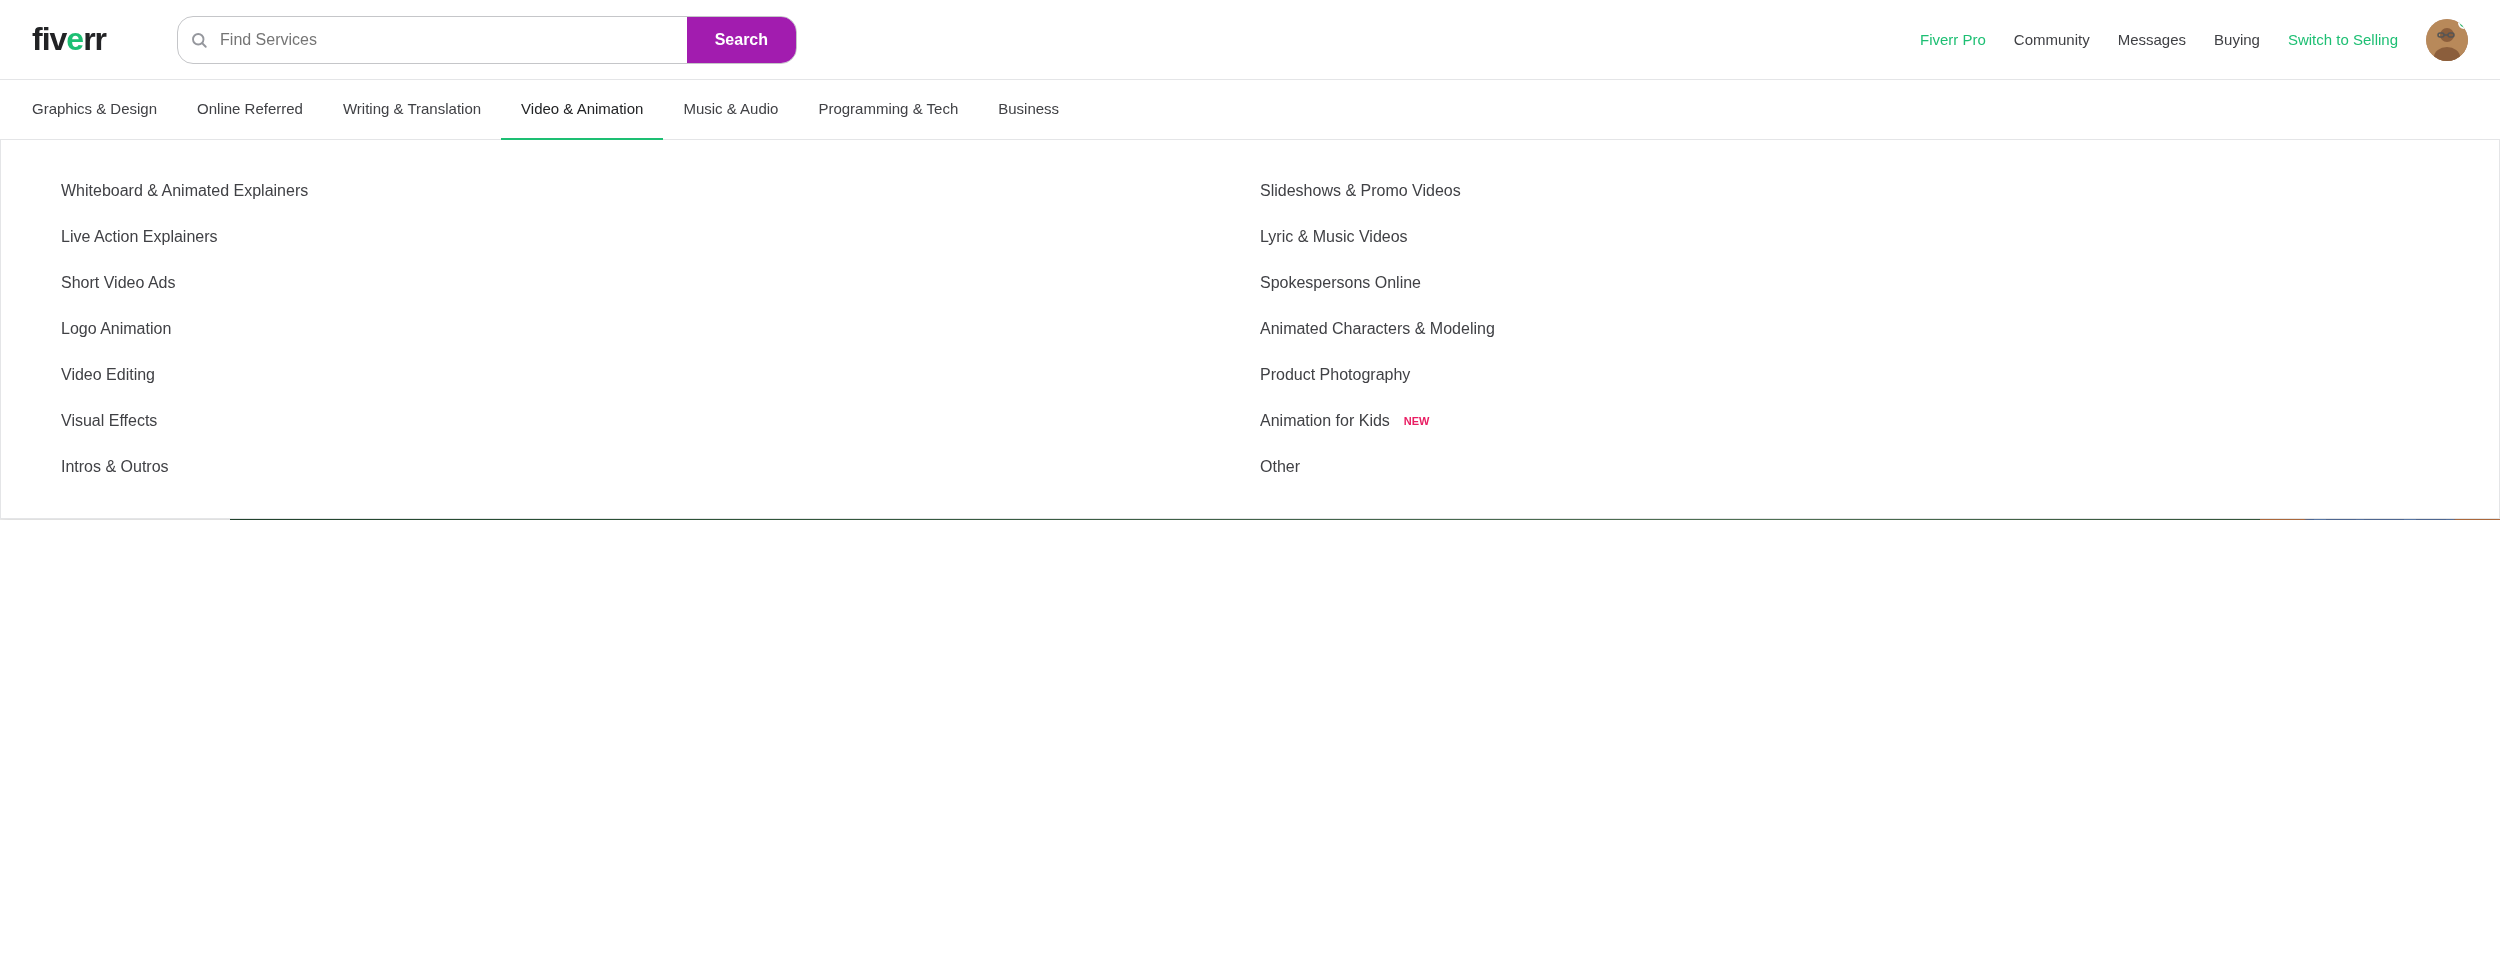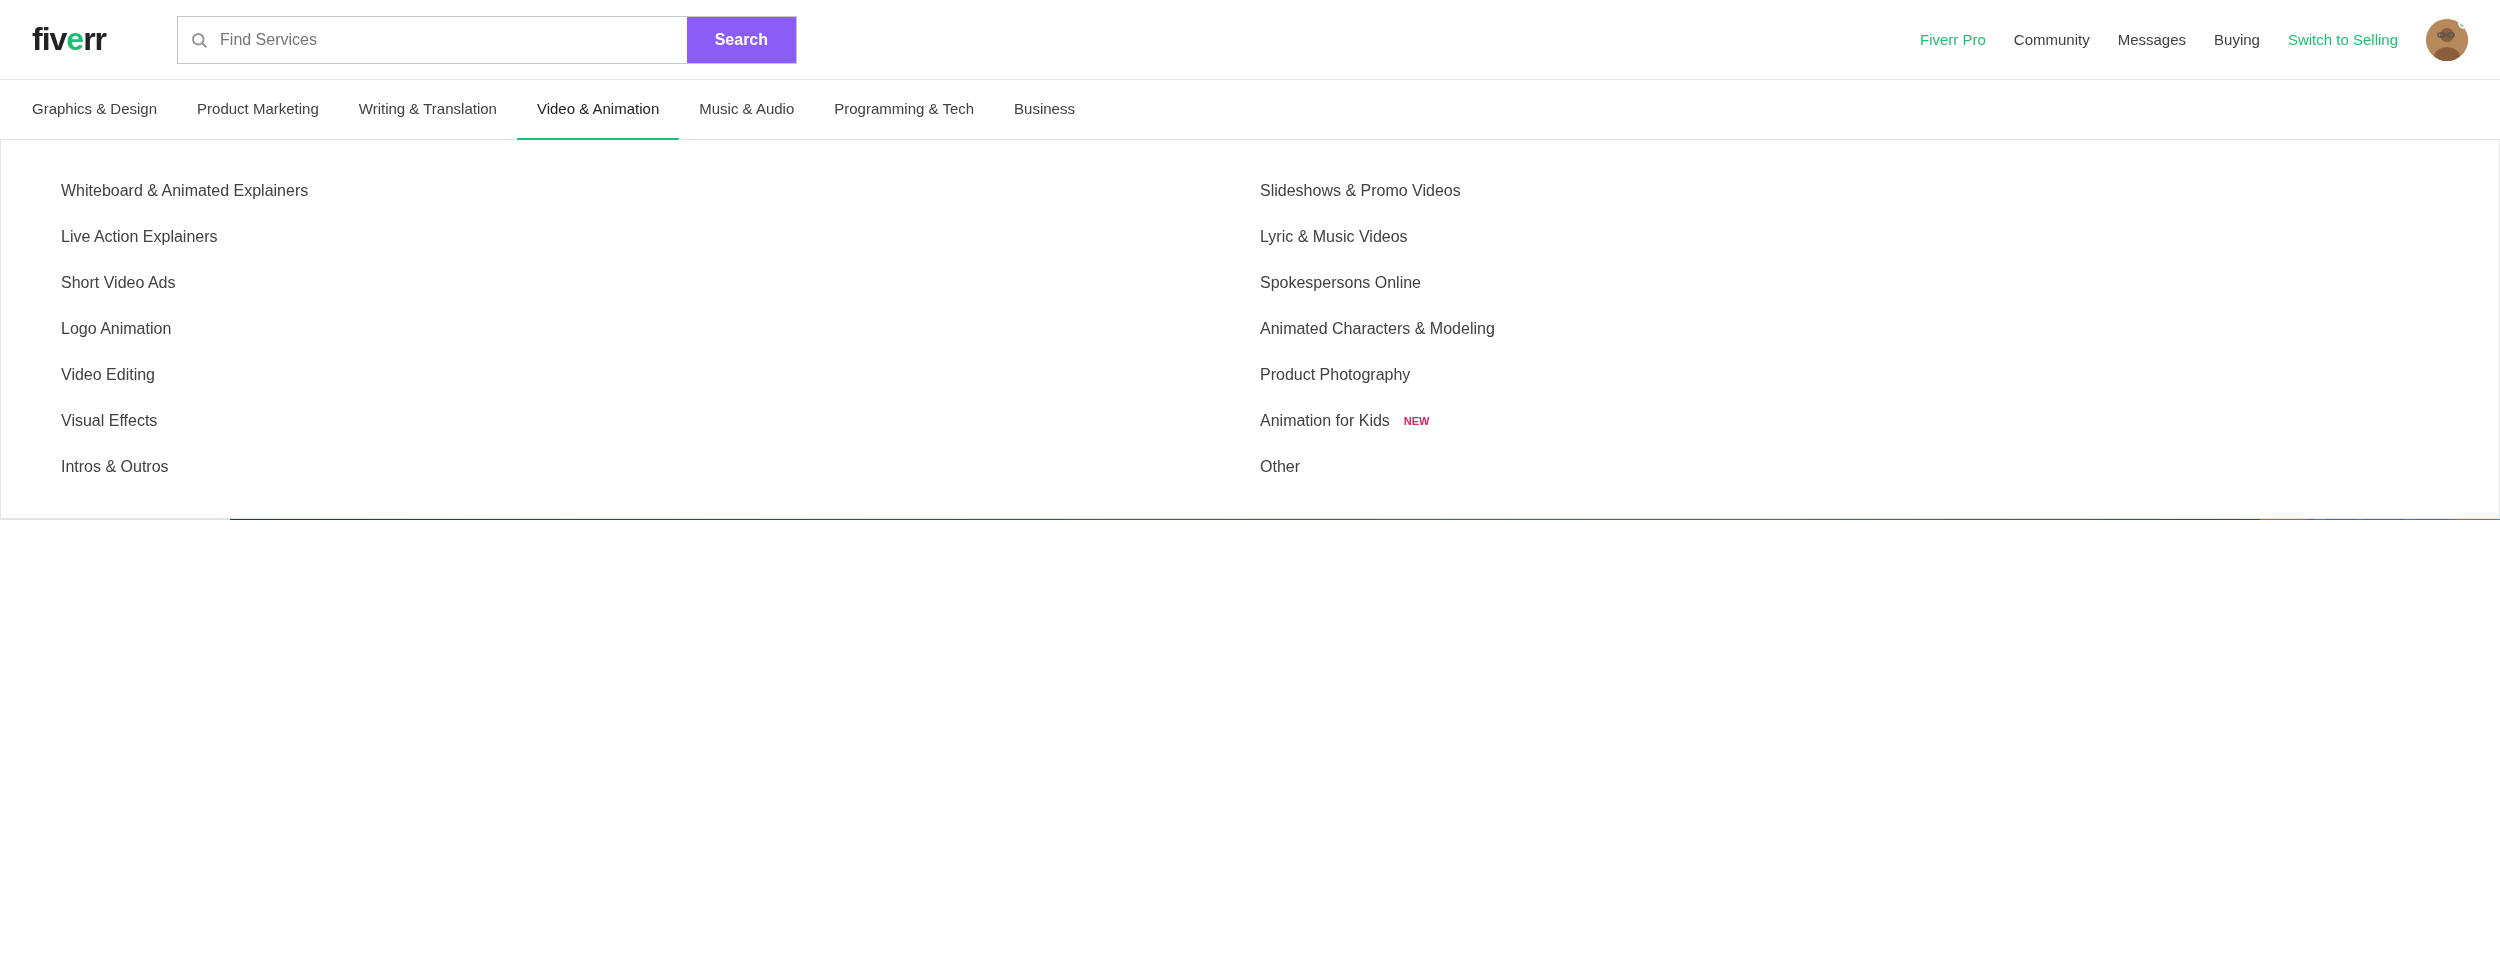--- a/index.html
+++ b/index.html
@@ -25,41 +25,41 @@
       margin-right: 28px;
       flex-shrink: 0;
     }
     .logo span { color: #1dbf73; }
     .search-bar {
       display: flex;
       align-items: center;
       flex: 1;
       max-width: 620px;
       border: 1px solid #c5c6c9;
-      border-radius: 0;
+      border-radius: 16px;
       overflow: hidden;
       height: 48px;
     }
     .search-icon-wrap {
       padding: 0 12px;
       color: #95979d;
       font-size: 18px;
       display: flex;
       align-items: center;
     }
     .search-input {
       flex: 1;
       border: none;
       outline: none;
       font-size: 16px;
       color: #95979d;
       background: transparent;
     }
     .search-btn {
-      background: #8b5cf6;
+      background: #a21caf;
       color: #fff;
       border: none;
       padding: 0 28px;
       height: 48px;
       font-size: 16px;
       font-weight: 700;
       cursor: pointer;
       flex-shrink: 0;
     }
     .header-nav {
@@ -320,21 +320,21 @@
         </svg>
       </div>
       <div style="position:absolute;top:-2px;right:-2px;width:12px;height:12px;background:#1dbf73;border-radius:50%;border:2px solid #fff;"></div>
     </div>
   </nav>
 </header>
 
 <div class="nav-wrapper">
   <nav class="category-nav">
     <div class="cat-item">Graphics &amp; Design</div>
-    <div class="cat-item">Product Marketing</div>
+    <div class="cat-item">Online Referred</div>
     <div class="cat-item">Writing &amp; Translation</div>
     <div class="cat-item active">Video &amp; Animation</div>
     <div class="cat-item">Music &amp; Audio</div>
     <div class="cat-item">Programming &amp; Tech</div>
     <div class="cat-item">Business</div>
   </nav>
 
   <div class="dropdown-overlay">
     <div class="dropdown-col">
       <div class="dropdown-item">Whiteboard &amp; Animated Explainers</div>

